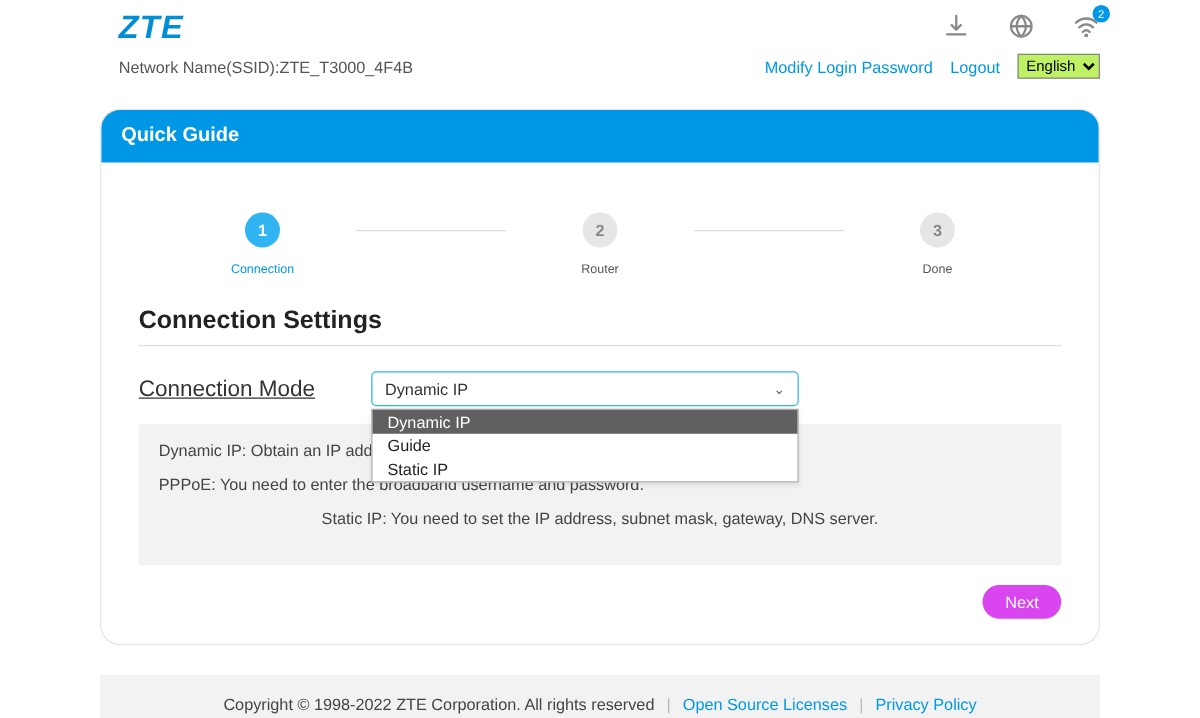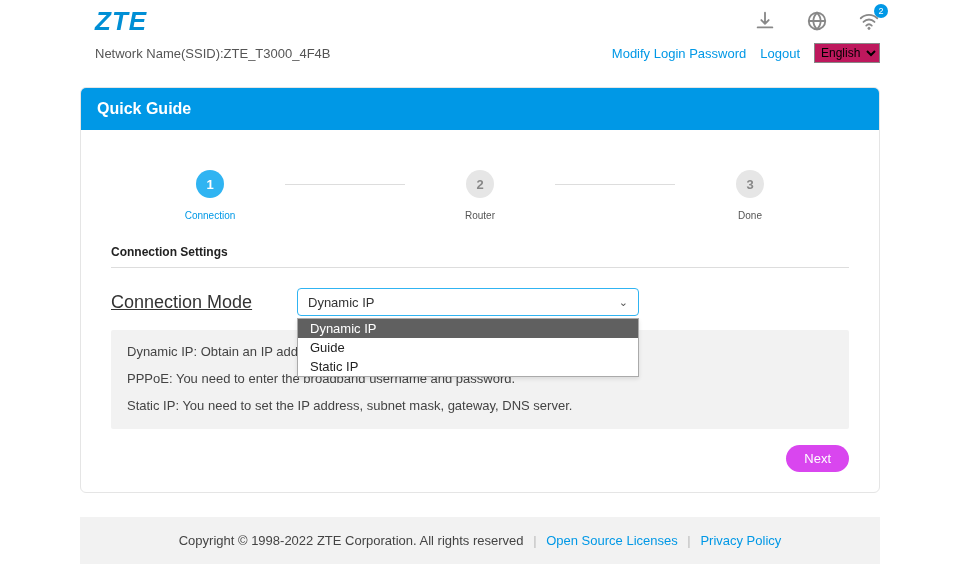--- a/index.html
+++ b/index.html
@@ -10,51 +10,51 @@
     .topbar { display: flex; justify-content: space-between; align-items: flex-start; padding: 6px 80px 0 95px; }
     .logo { font-size: 26px; font-weight: 700; color: #008fd5; letter-spacing: 1px; font-style: italic; }
     .topicons { display: flex; gap: 30px; align-items: center; padding-top: 4px; }
     .topicons svg { width: 22px; height: 22px; fill: #888; stroke: #888; display:block; }
     .wifi-wrap { position: relative; }
     .badge { position: absolute; top: -6px; right: -8px; background: #0098e6; color: #fff; border-radius: 50%; width: 14px; height: 14px; font-size: 9px; display: flex; align-items: center; justify-content: center; }
 
     .subbar { display: flex; justify-content: space-between; align-items: center; padding: 6px 80px 0 95px; color: #555; }
     .subbar-right { display: flex; align-items: center; gap: 14px; }
     .subbar-right a { color: #0098e6; text-decoration: none; }
-    .lang-select { border: 1px solid #888; padding: 1px 2px; font-size: 12px; background:#be185d; }
+    .lang-select { border: 1px solid #888; padding: 1px 2px; font-size: 12px; background:#bef264; }
 
-    .panel { margin: 24px 80px 0 80px; border: 1px solid #e5e5e5; border-radius: 6px; overflow: hidden; background: #fff; }
+    .panel { margin: 24px 80px 0 80px; border: 1px solid #e5e5e5; border-radius: 16px; overflow: hidden; background: #fff; }
     .panel-header { background: #0098e6; color: #fff; font-size: 16px; font-weight: bold; padding: 12px 16px; }
     .panel-body { padding: 30px 30px 20px 30px; }
 
     .steps { display: flex; justify-content: center; align-items: flex-start; gap: 0; margin: 10px 0 24px 0; }
     .step { width: 150px; text-align: center; }
     .step-circle { width: 28px; height: 28px; border-radius: 50%; display: inline-flex; align-items: center; justify-content: center; font-weight: bold; font-size: 13px; }
     .step.active .step-circle { background: #30b4f2; color: #fff; }
     .step:not(.active) .step-circle { background: #e6e6e6; color: #888; }
     .step-label { margin-top: 12px; font-size: 10px; }
     .step.active .step-label { color: #0098e6; }
     .step:not(.active) .step-label { color: #555; }
     .step-line { width: 120px; height: 1px; background: #ddd; margin-top: 14px; }
 
-    .section-title { font-size: 12px; font-weight: bold; margin-bottom: 8px; color:#222; }
+    .section-title { font-size: 20px; font-weight: bold; margin-bottom: 8px; color:#222; }
     .hr { border: none; border-top: 1px solid #ddd; margin-bottom: 20px; }
 
     .form-row { display: flex; align-items: center; margin-bottom: 14px; position: relative; }
     .form-label { width: 186px; font-size: 18px; color: #333; text-decoration: underline; }
     .select-wrap { position: relative; width: 342px; }
     .select { width: 100%; height: 28px; border: 1px solid #30b4f2; border-radius: 4px; padding: 0 10px; font-size: 13px; background: #fff; display:flex; align-items:center; justify-content:space-between; cursor:pointer; }
     .caret { font-size: 11px; color: #555; }
     .dropdown { position: absolute; top: 30px; left: 0; width: 100%; border: 1px solid #aaa; background: #fff; z-index: 10; box-shadow: 0 2px 4px rgba(0,0,0,0.1); }
     .dropdown-item { padding: 2px 12px; font-size: 13px; color: #222; cursor: pointer; }
     .dropdown-item.selected { background: #606060; color: #fff; }
 
     .infobox { background: #f2f2f2; padding: 14px 16px; border-radius: 2px; color: #444; }
     .infobox p { margin-bottom: 10px; font-size: 13px; line-height: 1.3; }
-    .infobox p:last-child { margin-bottom: 0; }
+    .infobox p:last-child { margin-bottom: 14px; text-align: center; }
 
     .btn-row { text-align: right; margin-top: 16px; }
     .btn-next { background: #d946ef; color: #fff; border: none; border-radius: 14px; padding: 6px 18px; font-size: 13px; cursor: pointer; }
 
     .footer { margin: 24px 80px 0 80px; background: #f2f2f2; padding: 16px 0; text-align: center; font-size: 13px; color: #444; }
     .footer a { color: #0098e6; text-decoration: none; }
     .divider { color: #bbb; margin: 0 6px; }
   </style>
 </head>
 <body>

